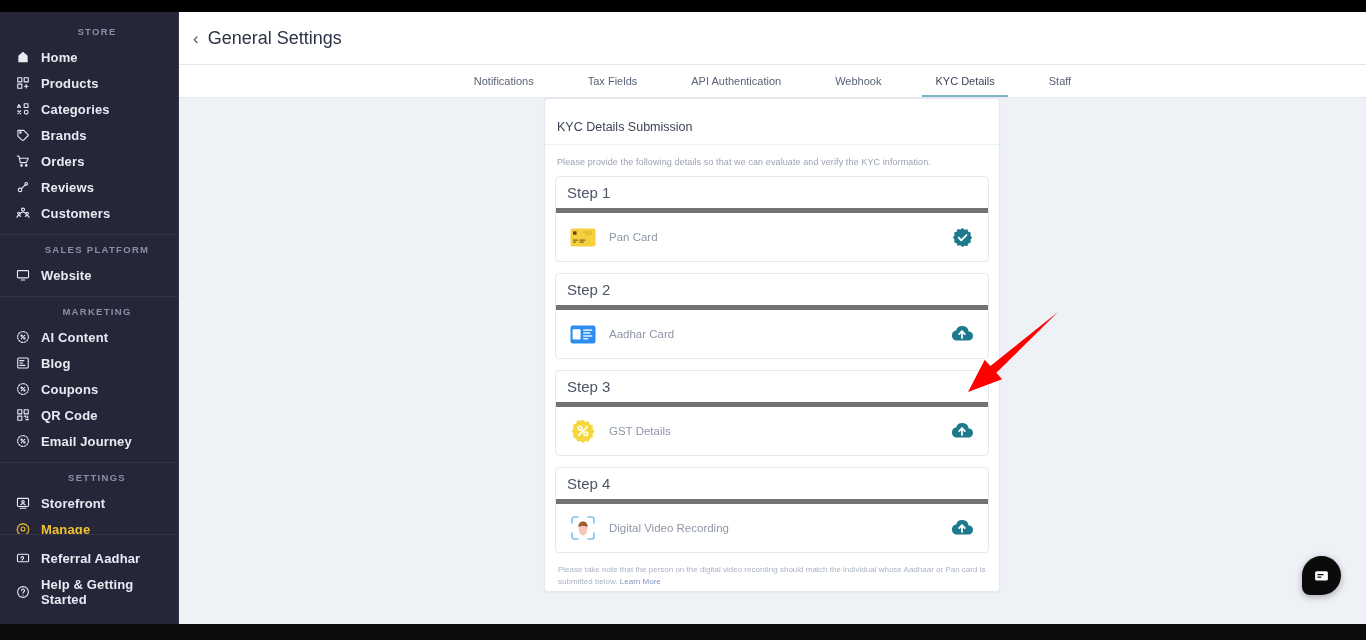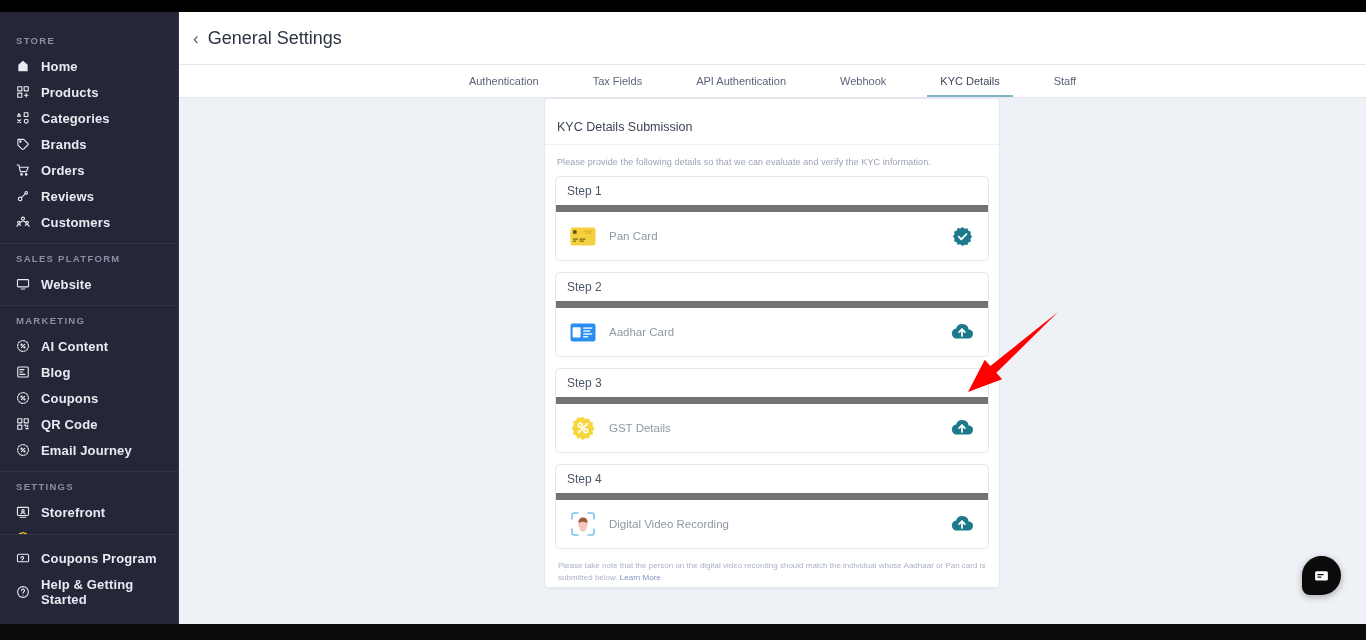--- a/index.html
+++ b/index.html
@@ -15,21 +15,21 @@
   .chrome-top { position:absolute; left:0; top:0; width:1366px; height:12px; background:#000; }
   .chrome-bottom { position:absolute; left:0; top:624px; width:1366px; height:16px; background:#0c0c0c; }
 
   
   .sidebar {
     position:absolute; left:0; top:12px; width:179px; height:612px;
     background:#252638; color:#fff;
     display:flex; flex-direction:column;
     border-right:1px solid #33344a;
   }
-  .sb-scroll { flex:1; overflow:hidden; padding-top:14px; }
+  .sb-scroll { flex:1; overflow:hidden; padding-top:5px;text-align:center; }
   .sb-section {
     font-size:9.5px; letter-spacing:1.3px; color:#8c8fa6;
     font-weight:600; padding:9px 0 7px 16px; text-transform:uppercase;
   }
   .sb-item {
     display:flex; align-items:center; gap:11px;
     padding:5.5px 0 5.5px 16px;
     font-size:13px; font-weight:700; color:#e9eaf2; cursor:pointer;
     letter-spacing:.15px;
   }
@@ -71,21 +71,21 @@
     background:#fff; border:1px solid #e5e9ef; border-radius:4px;
     box-shadow:0 1px 2px rgba(32,45,70,.05);
   }
   .kyc-head { padding:21px 12px 10px; border-bottom:1px solid #edf0f4; font-size:12.5px; color:#3b4456; }
   .kyc-body { padding:10px 10px 4px; }
   .kyc-sub { font-size:9px; color:#9aa3b2; padding:2px 2px 9px 2px; letter-spacing:.1px; }
 
   .step {
     border:1px solid #e5e9ef; border-radius:4px; margin-bottom:11px; background:#fff;
   }
-  .step-head { padding:7px 11px; border-bottom:7px solid #737373; font-size:12px; color:#47506280; color:#4b5566; }
+  .step-head { padding:7px 11px; border-bottom:5px solid #737373; font-size:15px; color:#47506280; color:#4b5566; }
   .step-row { display:flex; align-items:center; padding:11px 13px 11px 13px; min-height:45px; }
   .step-ico { width:27px; height:21px; flex:0 0 27px; margin-right:13px; display:flex; align-items:center; justify-content:center; }
   .step-label { font-size:11.5px; color:#8e97a5; flex:1; }
   .step-action { width:26px; height:26px; display:flex; align-items:center; justify-content:center; cursor:pointer; }
 
   .kyc-note { font-size:8px; color:#aab3c2; line-height:1.45; padding:0 3px; }
   .kyc-note a { color:#7f95c4; text-decoration:none; }
 
   
   .arrow { position:absolute; left:0; top:0; width:1187px; height:526px; pointer-events:none; }
@@ -280,21 +280,21 @@
         </div>
       </div>
     <div class="sb-bottom" id="sb-bottom">
         <div class="sb-item">
           <span class="sb-ico">
             <svg width="14" height="14" viewBox="0 0 24 24" fill="none" stroke="#e9eaf2" stroke-width="1.9" stroke-linecap="round" stroke-linejoin="round">
               <rect x="2.5" y="5.5" width="19" height="13" rx="2"></rect>
               <path d="M8.5 11.8a2.2 2.2 0 1 1 3.5 1.8c-.9.6-1.5 1-1.5 2M10.5 18v.1"></path>
             </svg>
           </span>
-          <span>Coupons Program</span>
+          <span>Referral Aadhar</span>
         </div>
         <div class="sb-item">
           <span class="sb-ico">
             <svg width="14" height="14" viewBox="0 0 24 24" fill="none" stroke="#e9eaf2" stroke-width="1.9" stroke-linecap="round" stroke-linejoin="round">
               <circle cx="12" cy="12" r="9.2"></circle>
               <path d="M9.6 9.6a2.5 2.5 0 1 1 3.8 2.1c-.9.6-1.4 1.1-1.4 2.1"></path>
               <path d="M12 17.2v.1"></path>
             </svg>
           </span>
           <span>Help &amp; Getting Started</span>
@@ -303,21 +303,21 @@
   </div>
 
   <div class="main">
 
     <div class="page-head">
       <span class="back-chev">‹</span>
       <span class="page-title">General Settings</span>
     </div>
 
     <div class="tabbar" id="tabbar">
-        <div class="tab">Authentication</div>
+        <div class="tab">Notifications</div>
         <div class="tab">Tax Fields</div>
         <div class="tab">API Authentication</div>
         <div class="tab">Webhook</div>
         <div class="tab active">KYC Details</div>
         <div class="tab">Staff</div>
       </div>
 
     <div class="content">
 
       <div class="kyc-card">

